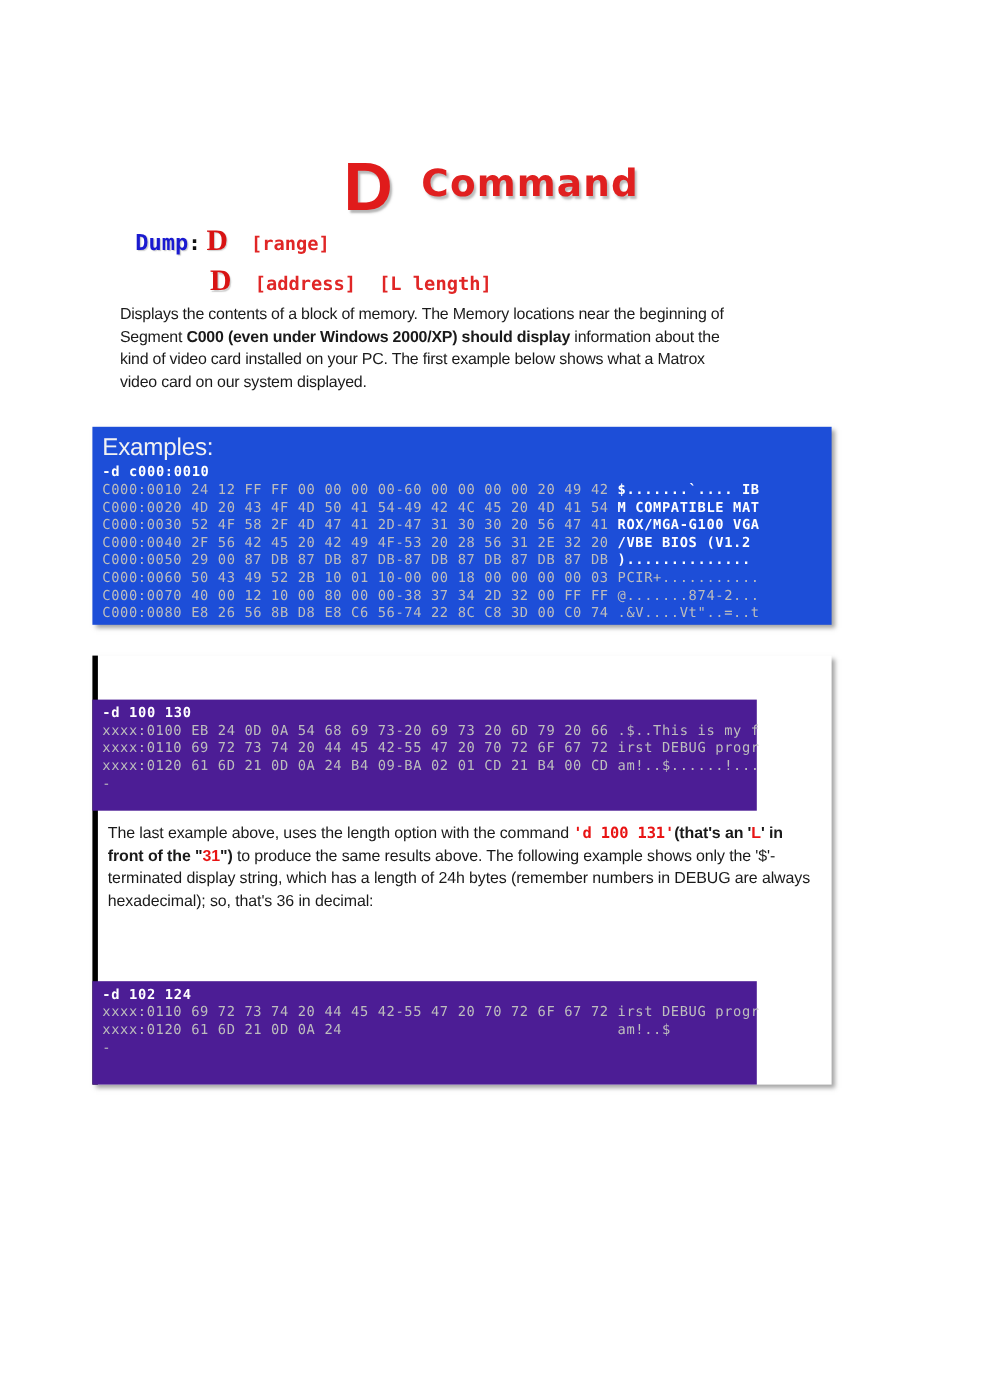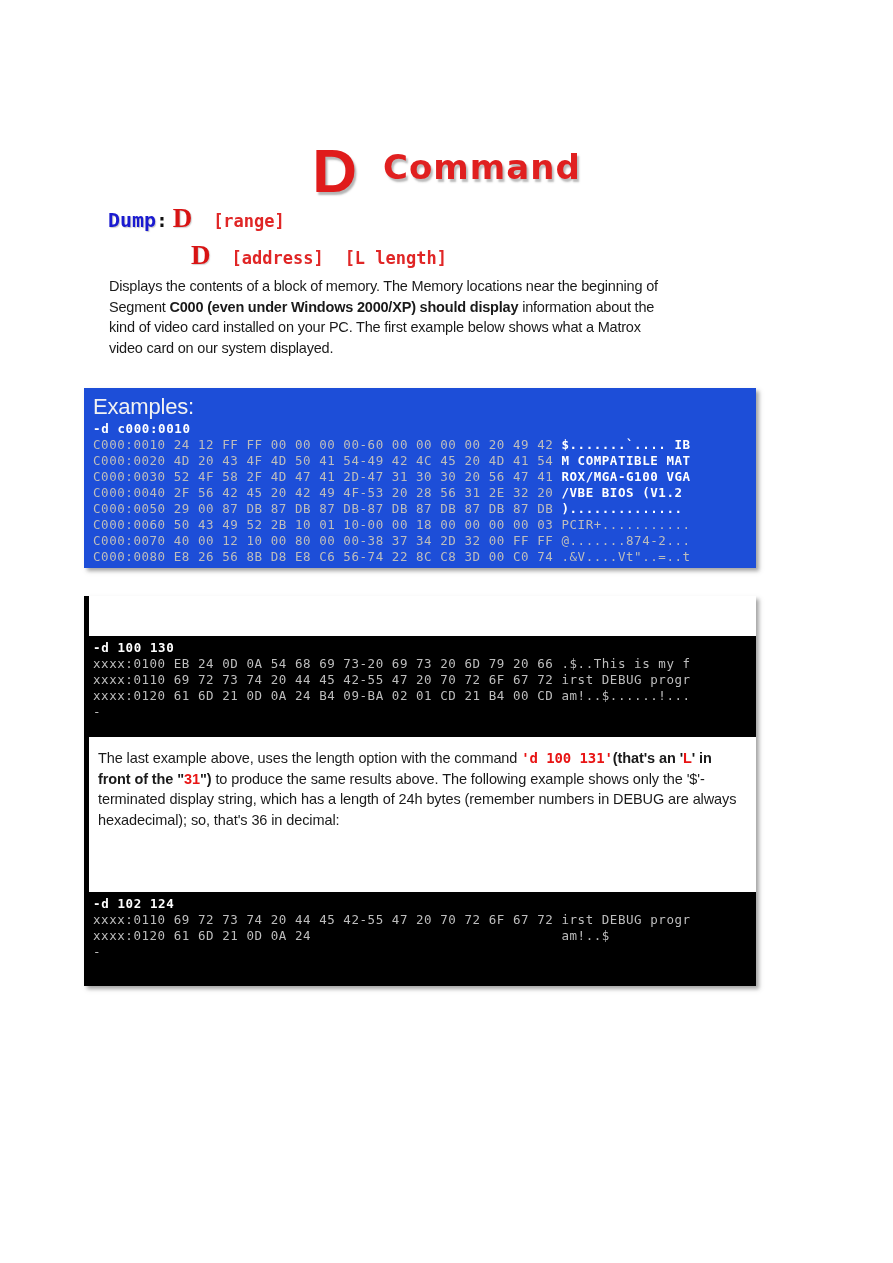--- a/index.html
+++ b/index.html
@@ -39,20 +39,21 @@
   .syntax1{
     position:absolute;left:108px;top:203px;white-space:nowrap;
   }
   .syntax2{
     position:absolute;left:186px;top:240px;white-space:nowrap;
   }
   .kw-dump{
     font-family:"DejaVu Sans Mono",monospace;
     font-size:20px;font-weight:bold;color:#1a1ad0;
     text-shadow:1px 1px 1px rgba(150,150,150,.5);
+    margin-left:15px;
   }
   .kw-colon{
     font-family:"DejaVu Sans Mono",monospace;
     font-size:19px;font-weight:bold;color:#111;
   }
   .kw-d{
     font-family:"Liberation Serif",serif;
     font-size:27px;font-weight:bold;color:#d81414;
     text-shadow:1px 1px 1px rgba(160,160,160,.5);
     margin-left:5px;
@@ -109,22 +110,22 @@
 
   
   .midwrap{
     position:absolute;left:84px;top:596px;width:672px;height:390px;
     background:#ffffff;
     border-left:5px solid #000000;
     box-shadow:3px 3px 4px rgba(90,90,90,.55);
     box-sizing:border-box;
   }
   .blk{
-    background:#000000;
-    position:absolute;left:-5px;width:672px;
+    background:#4c1d95;
+    position:absolute;left:-5px;width:604px;
     box-sizing:border-box;
     padding:4px 0 6px 0;
   }
   .blk-2{top:40px;height:101px;}
   .blk-3{top:296px;height:94px;}
 
   .midtext{
     position:absolute;left:9px;top:152px;width:645px;
     font-family:"Liberation Sans",sans-serif;
     font-size:14.5px;color:#1a1a1a;line-height:20.5px;

